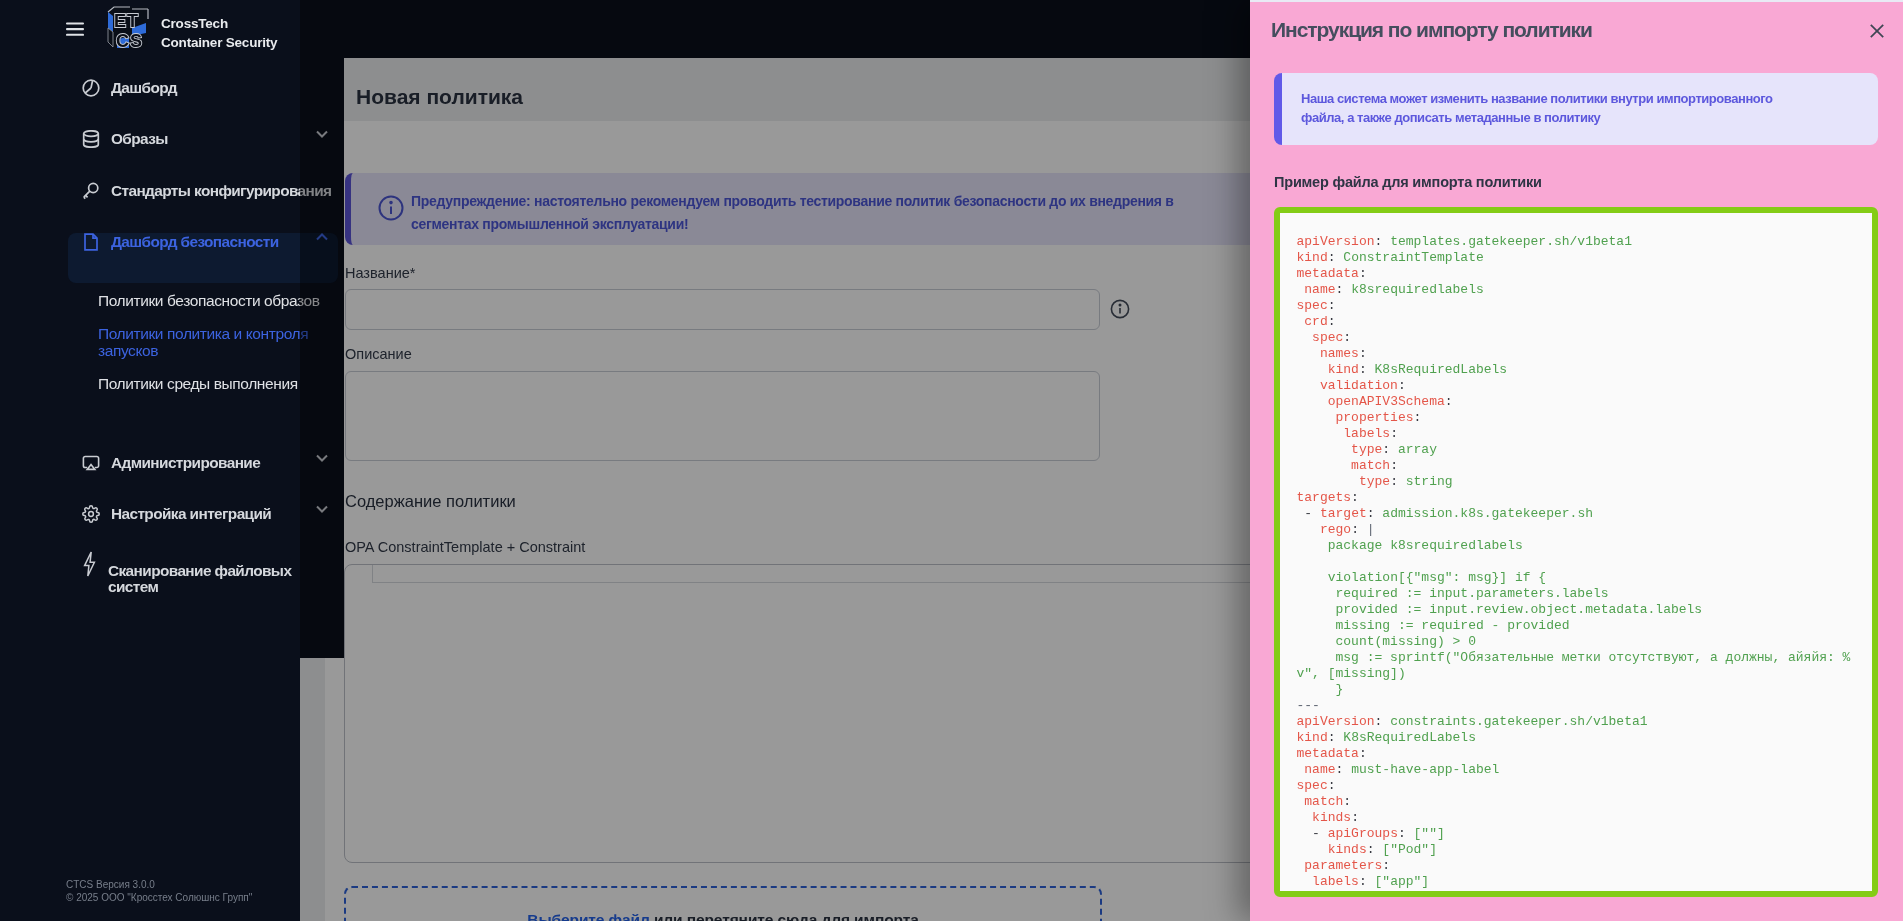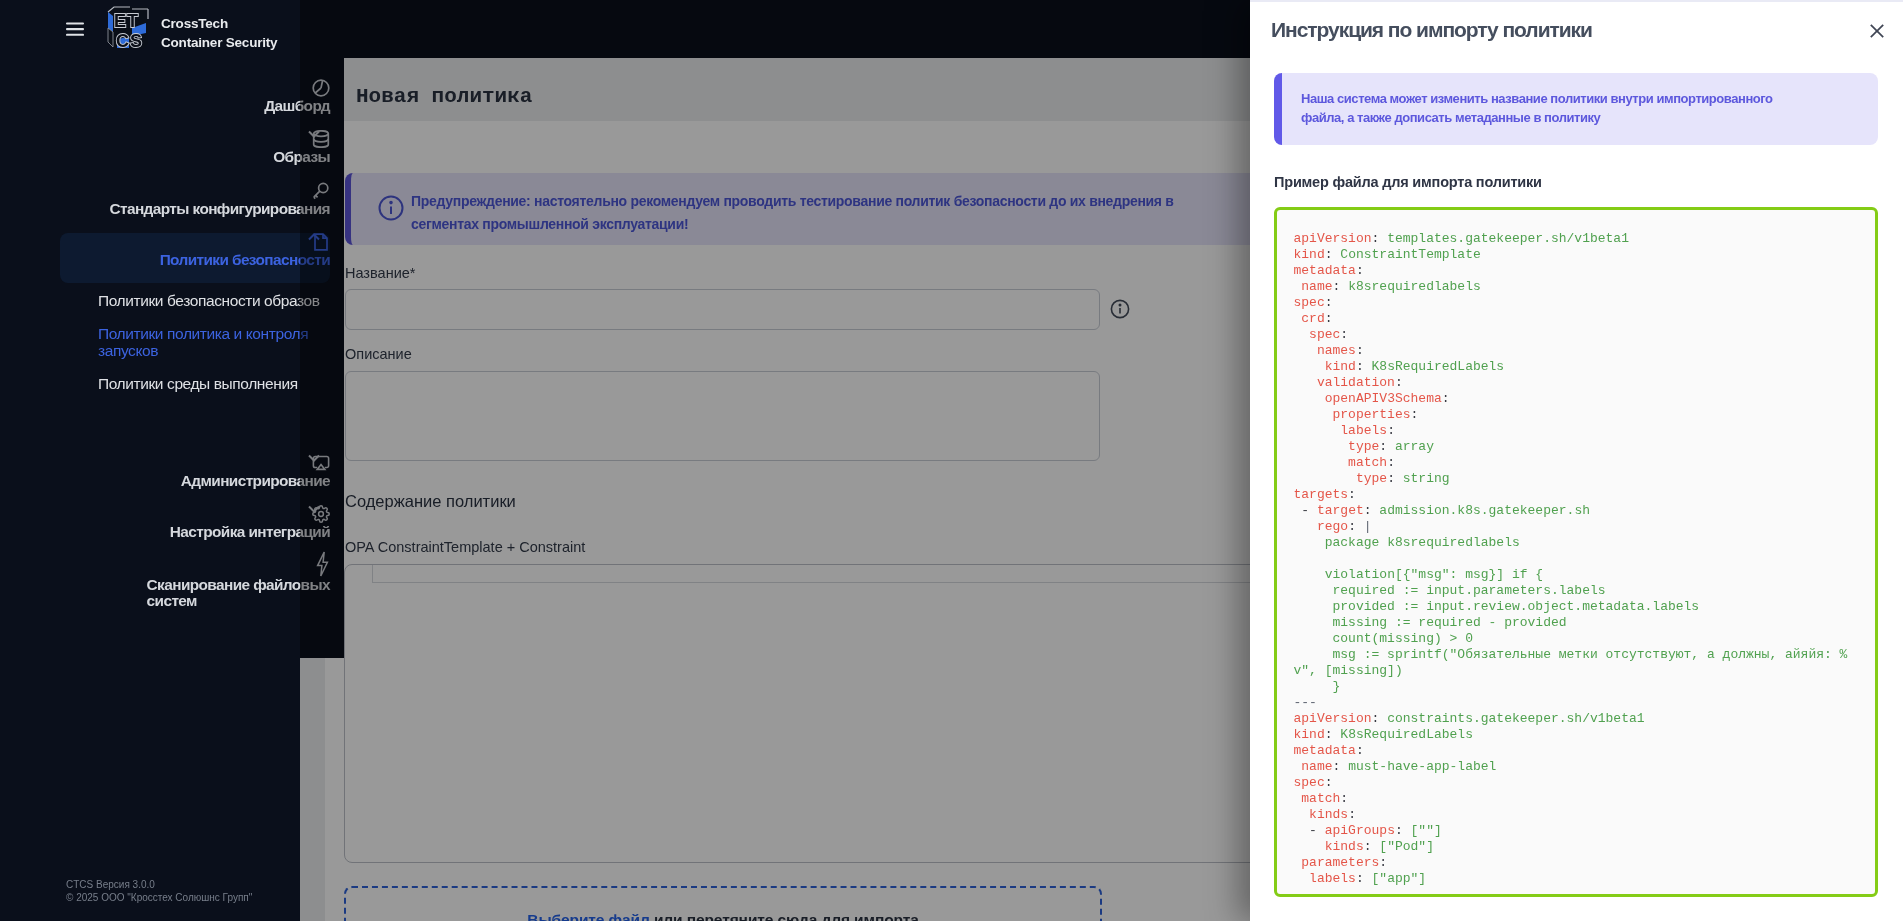--- a/index.html
+++ b/index.html
@@ -4,57 +4,57 @@
 <title>CTCS</title>
 <style>
   * { margin:0; padding:0; box-sizing:border-box; }
   html,body { width:1903px; height:921px; overflow:hidden; background:#0a0f1b; }
   body { font-family:"Liberation Sans", sans-serif; }
   #stage { position:relative; width:1903px; height:921px; overflow:hidden; }
   .abs { position:absolute; }
 
   
   #sidebar { position:absolute; left:0; top:0; width:300px; height:658px; background:#0a0f1b; z-index:10;margin-left:44px; }
-  .navitem { position:absolute; left:16px; width:270px; height:50px; display:flex; align-items:flex-end; border-radius:8px;flex-direction:column; }
+  .navitem { position:absolute; left:24px; width:270px; height:50px; display:flex; align-items:flex-start; border-radius:8px; }
   .navitem .ico { width:18px; height:18px; margin-left:14px; flex:none; }
   .navitem .lbl { margin-left:11px; font-size:15.4px; font-weight:700; color:#d5d8dd; letter-spacing:-0.6px; white-space:nowrap; }
   .navitem .chev { position:absolute; right:10px; width:12px; height:8px; }
   .navitem.active { background:#0d1a30; }
   .navitem.active .lbl { color:#3c63e0; }
   .subitem { position:absolute; left:54px; width:232px; font-size:15.5px; font-weight:400; color:#dfe1e5; line-height:16.5px; letter-spacing:-0.4px; }
   .subitem.active { color:#3c63e0; }
   #brand { position:absolute; left:117px; top:14px; font-size:13.5px; line-height:19px; font-weight:700; color:#e9ebee; letter-spacing:-0.2px; }
   #foot { position:absolute; left:22px; top:878px; font-size:10px; line-height:13px; color:#777e8a; }
 
   
   #main { position:absolute; left:300px; top:0; width:1603px; height:921px; background:#ecedef; }
   #topbar { position:absolute; left:0; top:0; width:1603px; height:58px; background:#0a0f1b; }
   #card { position:absolute; left:25px; top:121px; width:1528px; height:900px; background:#ffffff; border-radius:12px; }
-  #pgtitle { position:absolute; left:56px; top:85px; font-size:21px; font-weight:700; color:#2b3342;font-family:Liberation Mono, monospace; }
+  #pgtitle { position:absolute; left:56px; top:85px; font-size:21px; font-weight:700; color:#2b3342; }
   #banner { position:absolute; left:20px; top:52px; width:1488px; height:72px; background:#e6e4fb; border-radius:8px; border-left:6px solid #5b54d8; }
   #banner .btxt { position:absolute; left:60px; top:17px; font-size:14px; line-height:23px; font-weight:600; color:#4d58d8; letter-spacing:-0.3px;}
   .flabel { position:absolute; font-size:14.5px; color:#333b4a; }
   .finput { position:absolute; background:#fff; border:1px solid #c9cdd6; border-radius:6px; }
   #cont-h { position:absolute; font-size:16.5px; font-weight:400; color:#2b3342; }
   #editor { position:absolute; left:19px; top:443px; width:1489px; height:299px; background:#fff; border:1px solid #bcc0c8; border-radius:8px; }
   #upload { position:absolute; left:19px; top:765px; width:758px; height:90px; border:2px dashed #2d62d9; border-radius:8px; }
   #upload .utxt { position:absolute; left:0; width:754px; top:23px; text-align:center; font-size:15.5px; font-weight:600; color:#2b3342; letter-spacing:-0.1px; }
   #upload .utxt .lnk { color:#2563eb; }
 
   #backdrop { position:absolute; left:300px; top:0; width:1603px; height:921px; background:rgba(0,0,0,0.40); z-index:20; }
 
   
-  #drawer { position:absolute; left:1250px; top:0; width:653px; height:921px; background:#ffffff; z-index:30; box-shadow:-12px 0 30px rgba(0,0,0,0.35); }
+  #drawer { position:absolute; left:1250px; top:0; width:653px; height:921px; background:#f9a8d4; z-index:30; box-shadow:-12px 0 30px rgba(0,0,0,0.35); }
   #drawer .topstrip { position:absolute; left:0; top:0; width:653px; height:2px; background:#e9eaf5; }
   #dtitle { position:absolute; left:21px; top:18px; font-size:21px; font-weight:700; color:#454e5e; letter-spacing:-1.05px; }
   #dclose { position:absolute; left:620px; top:24px; width:14px; height:14px; }
   #dinfo { position:absolute; left:24px; top:73px; width:604px; height:72px; background:#e6e4fb; border-radius:8px; border-left:8px solid #6159e8; }
   #dinfo .itxt { position:absolute; left:19px; top:16px; font-size:13px; line-height:19px; font-weight:600; color:#5d58dd; letter-spacing:-0.45px; }
   #dlabel { position:absolute; left:24px; top:174px; font-size:14.5px; font-weight:700; color:#2f3545; letter-spacing:-0.2px; }
-  #dcode { position:absolute; left:24px; top:207px; width:604px; height:690px; background:#fafafa; border:3px solid #84cc16; border-radius:6px; }
+  #dcode { position:absolute; left:24px; top:207px; width:604px; height:690px; background:#fafafa; border:6px solid #84cc16; border-radius:6px; }
   #dcode pre { position:absolute; left:16.5px; top:21px; width:557px; font-family:"Liberation Mono", monospace; font-size:13px; line-height:16px; white-space:pre-wrap; word-break:break-all; color:#383a42; }
   .k { color:#e45649; } .v { color:#50a14f; } .g { color:#5c6370; }
 </style>
 </head>
 <body>
 <div id="stage">
 
   <div id="main">
     <div id="card">
       <div id="banner">
@@ -145,21 +145,21 @@
           <line x1="1.8" y1="15.2" x2="3.3" y2="16.7"></line>
         </svg>
       <div class="lbl">Стандарты конфигурирования</div>
     </div>
 
     <div class="navitem active" style="top:233px">
       <svg class="ico" viewBox="0 0 18 18" fill="none" stroke="#3c63e0" stroke-width="1.7">
           <path d="M3,1.2 h8 l4,4 V16.8 h-12 z"></path>
           <path d="M11,1.2 V5.2 h4"></path>
         </svg>
-      <div class="lbl">Политики безопасности</div>
+      <div class="lbl">Дашборд безопасности</div>
       <svg class="chev" viewBox="0 0 12 8" fill="none" stroke="#3c63e0" stroke-width="2">
           <polyline points="1,6.5 6,1.5 11,6.5"></polyline>
         </svg>
     </div>
     <div class="subitem" style="top:293px">Политики безопасности образов</div>
     <div class="subitem active" style="top:326px">Политики политика и контроля запусков</div>
     <div class="subitem" style="top:376px">Политики среды выполнения</div>
 
 
     <div class="navitem" style="top:454px">

